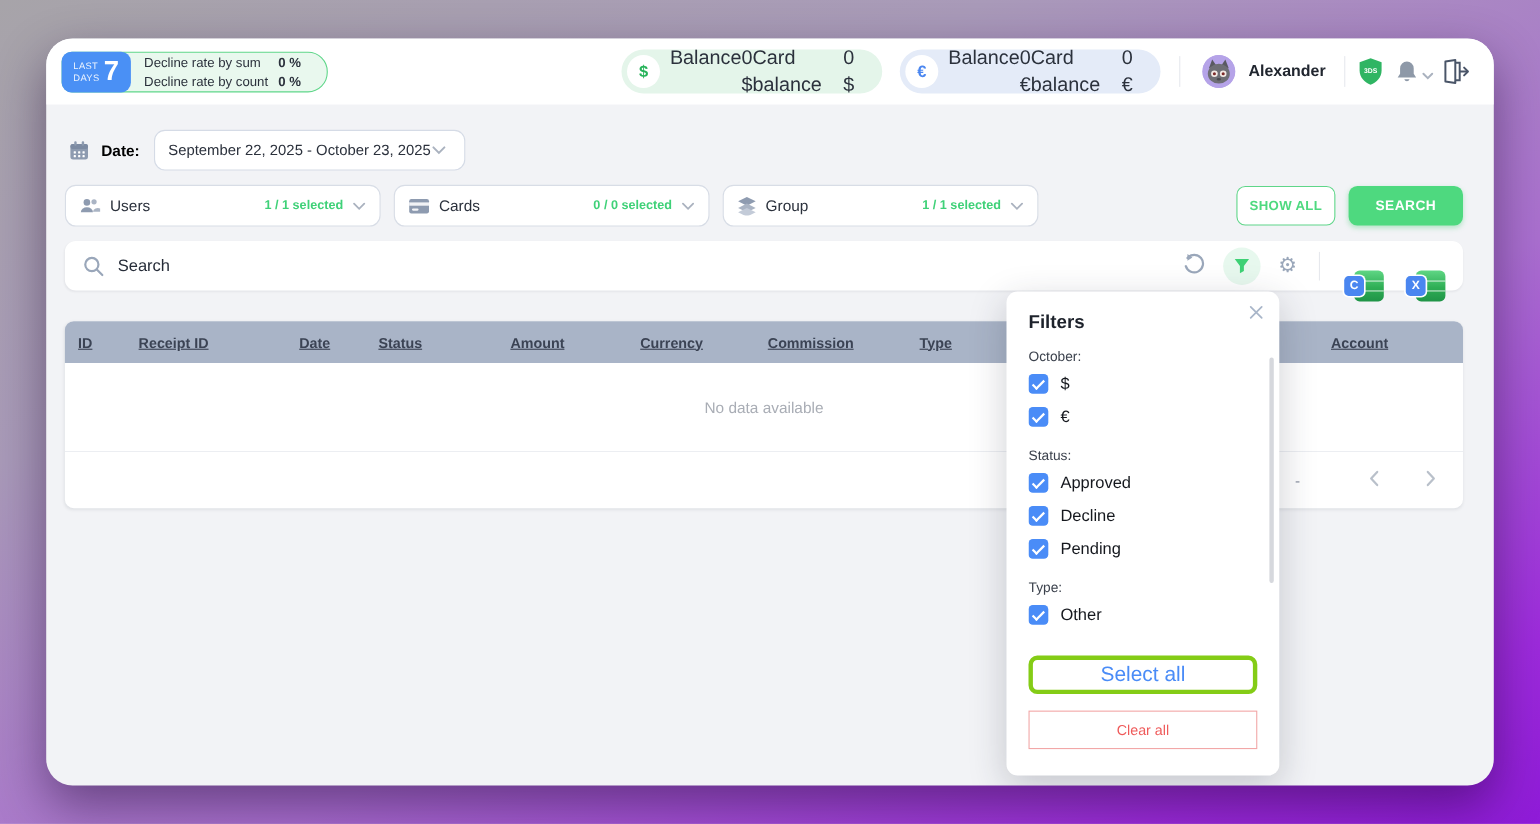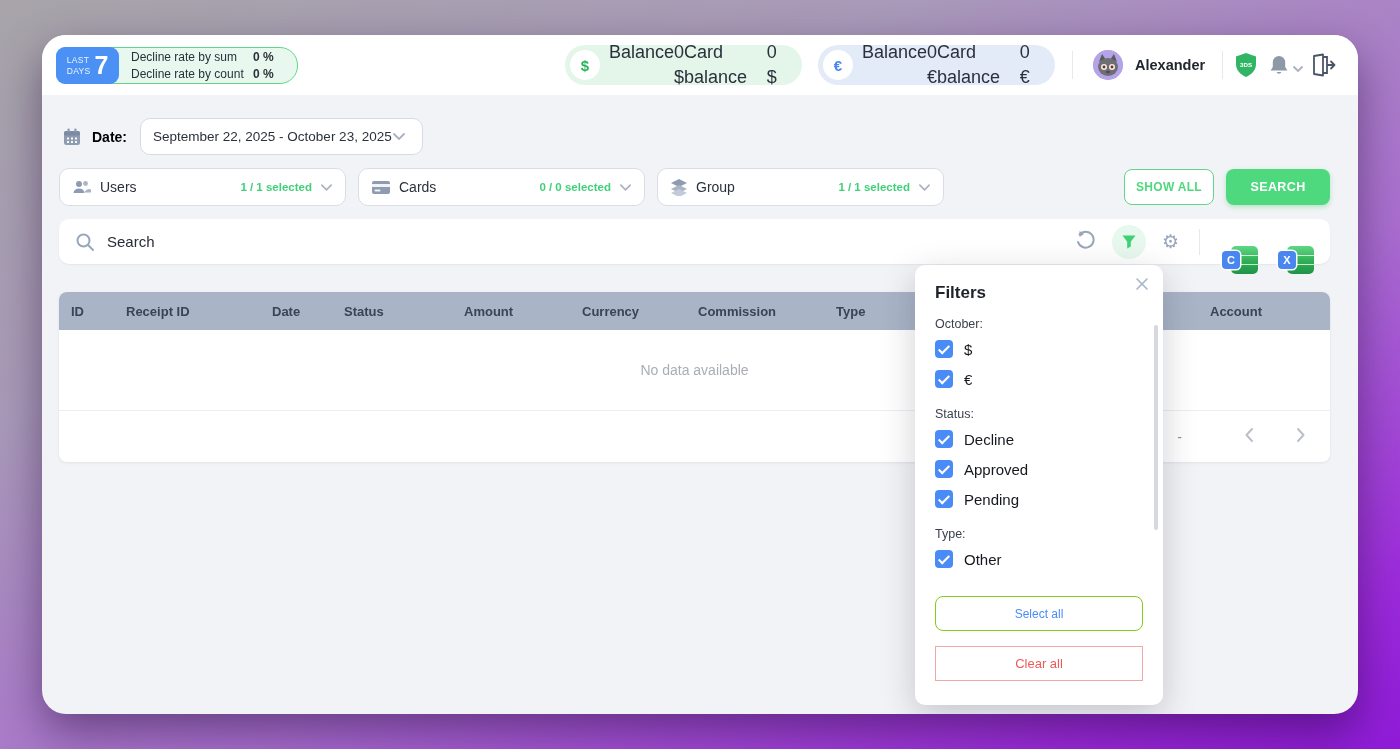--- a/index.html
+++ b/index.html
@@ -65,21 +65,21 @@
   .gear { font-size:19px; color:#9aa7ba; line-height:1; }
   .sb-div { width:1px; height:26px; background:#e6e8ed; margin:0 4px; }
   .sheet-icon { position:relative; width:40px; height:32px; }
   .sheet-back { position:absolute; right:2px; top:2px; width:27px; height:28px; border-radius:5px; background:linear-gradient(180deg,#5fd684 0%,#2fae55 55%,#1f9447 100%); }
   .sheet-back::before { content:""; position:absolute; left:0; top:9px; width:100%; height:1.5px; background:rgba(255,255,255,.75); }
   .sheet-back::after  { content:""; position:absolute; left:0; top:18px; width:100%; height:1.5px; background:rgba(255,255,255,.75); }
   .sheet-letter { position:absolute; left:2px; top:7px; width:18px; height:18px; border-radius:4px; background:#4a86f0; color:#fff; font-size:11px; font-weight:700; display:flex; align-items:center; justify-content:center; box-shadow:0 0 0 1.5px #fff; }
 
   
   .table-card { position:absolute; left:17px; top:257px; width:1271px; background:#fff; border-radius:8px; box-shadow:0 1px 3px rgba(16,24,40,.08); }
-  .t-header { height:38px; background:#a9b4c7; border-radius:8px 8px 0 0; display:flex; align-items:center; font-size:13px; font-weight:700; color:#3b4354; }
+  .t-header { height:38px; background:#a9b4c7; border-radius:8px 8px 0 0; display:flex; align-items:center; font-size:13px; font-weight:700; color:#3b4354;text-decoration:underline; }
   .th { flex:none; padding-left:12px; white-space:nowrap; overflow:hidden; }
   .th-id{width:55px;} .th-receipt{width:146px;} .th-date{width:72px;} .th-status{width:120px;}
   .th-amount{width:118px;} .th-currency{width:116px;} .th-commission{width:138px;} .th-type{width:100px;}
   .th-spacer{flex:1;} .th-account{width:92px; padding-left:0; margin-right:28px;}
   .t-body { height:80px; display:flex; align-items:center; justify-content:center; font-size:14px; color:#a9adb5; }
   .t-footer { height:52px; border-top:1px solid #eceef2; border-radius:0 0 8px 8px; display:flex; align-items:center; justify-content:flex-end; padding-right:18px; }
   .pag-range { font-size:14px; color:#8b93a2; margin-right:30px; }
   .pag-btn { width:24px; height:24px; background:none; border:none; cursor:pointer; padding:0; margin-left:26px; }
 
   
@@ -87,21 +87,21 @@
   .fp-close { position:absolute; top:10px; right:12px; background:none; border:none; cursor:pointer; padding:2px; }
   .fp-title { font-size:17px; font-weight:700; color:#1d222b; }
   .fp-scroll { margin-top:10px; height:258px; overflow:hidden; }
   .f-label { font-size:12.5px; color:#3c424d; margin:13px 0 3px; }
   .f-label:first-child { margin-top:4px; }
   .f-row { display:flex; align-items:center; gap:11px; padding:6px 0; font-size:15px; color:#15181e; cursor:pointer; }
   .cb { width:18px; height:18px; border-radius:4px; background:#4a8cf7; position:relative; flex:none; }
   .cb::after { content:""; position:absolute; left:6px; top:2.5px; width:4px; height:9px; border:solid #fff; border-width:0 2px 2px 0; transform:rotate(45deg); }
   .fp-thumb { position:absolute; right:5px; top:60px; width:4px; height:205px; border-radius:2px; background:#d6d8dd; }
   .fp-buttons { position:absolute; left:20px; right:20px; bottom:24px; }
-  .btn-selectall { width:100%; height:35px; background:#fff; border:1px solid #84cc16; border-radius:8px; color:#4a8cf7; font-size:12px; cursor:pointer; margin-bottom:15px; }
+  .btn-selectall { width:100%; height:35px; background:#fff; border:4px solid #84cc16; border-radius:8px; color:#4a8cf7; font-size:19px; cursor:pointer; margin-bottom:15px; }
   .btn-clearall  { width:100%; height:35px; background:#fff; border:1px solid #f2a7a7; border-radius:0; color:#ef5a5a; font-size:13px; cursor:pointer; }
 </style>
 </head>
 <body>
 
 <div class="window">
 
   <div class="topbar">
 
     <div class="period-group">
@@ -349,25 +349,25 @@
         <span>$</span>
       </div>
       <div class="f-row">
         <span class="cb"></span>
         <span>€</span>
       </div>
 
       <div class="f-label">Status:</div>
       <div class="f-row">
         <span class="cb"></span>
+        <span>Approved</span>
+      </div>
+      <div class="f-row">
+        <span class="cb"></span>
         <span>Decline</span>
-      </div>
-      <div class="f-row">
-        <span class="cb"></span>
-        <span>Approved</span>
       </div>
       <div class="f-row">
         <span class="cb"></span>
         <span>Pending</span>
       </div>
 
       <div class="f-label">Type:</div>
       <div class="f-row">
         <span class="cb"></span>
         <span>Other</span>

